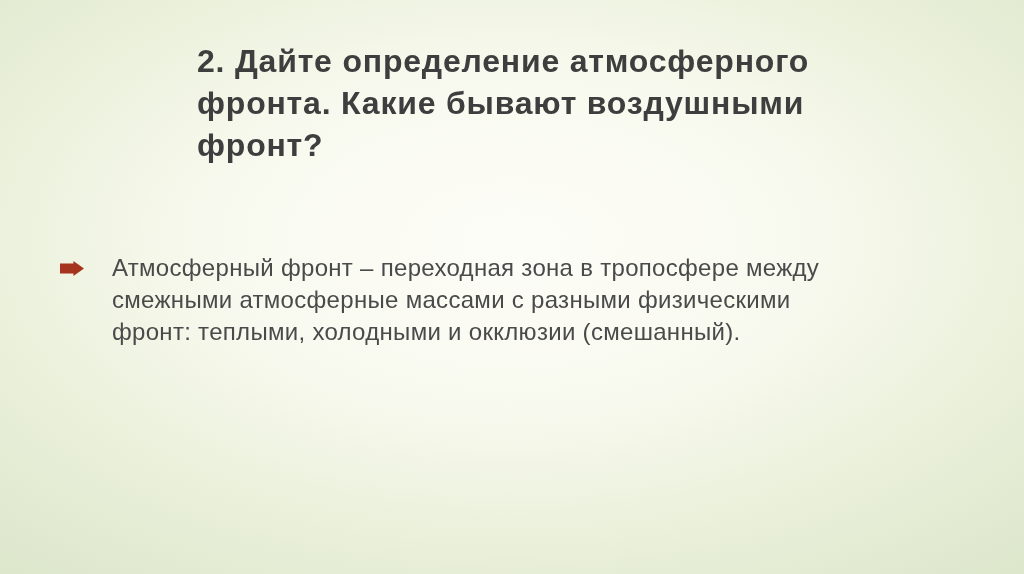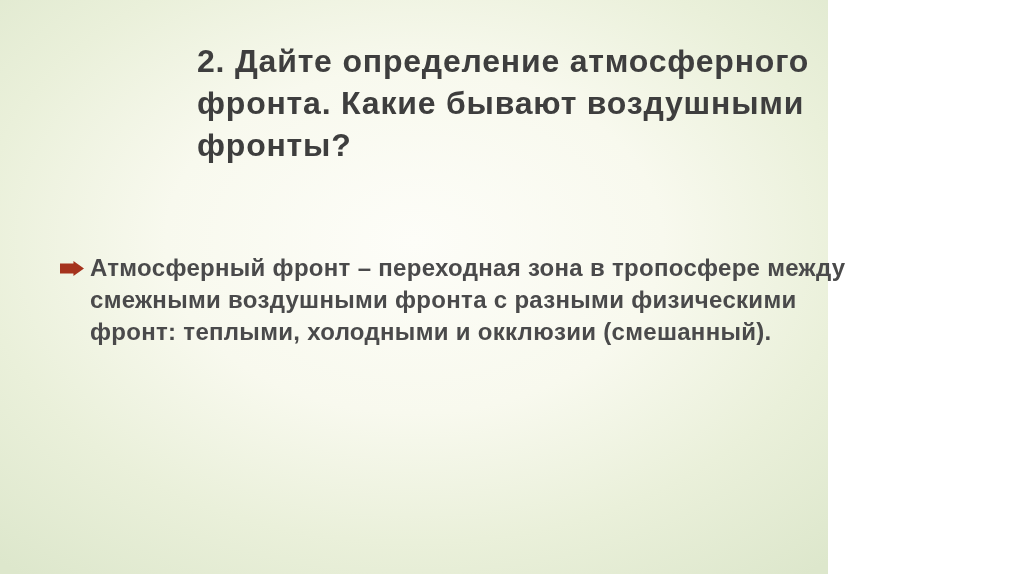--- a/index.html
+++ b/index.html
@@ -7,21 +7,21 @@
     padding: 0;
   }
   body {
     width: 1024px;
     height: 574px;
     overflow: hidden;
     font-family: "Liberation Sans", sans-serif;
   }
   .slide {
     position: relative;
-    width: 828px;
+    width: 1024px;
     height: 574px;
     
     background:
       radial-gradient(ellipse 75% 75% at 50% 42%,
         #fdfdf8 0%,
         #f8f9ee 40%,
         #eaf0da 70%,
         #dde7cc 100%);
   }
   .slide-title {
@@ -53,41 +53,42 @@
     height: 15px;
     margin-top: 9px;
     margin-right: 6px;
     background: #a5331d;
     clip-path: polygon(0 16%, 56% 16%, 56% 0, 100% 50%, 56% 100%, 56% 84%, 0 84%);
     border-radius: 2px;
   }
   .bullet-text {
     color: #4a4a4b;
     font-size: 24px;
-    font-weight: 700;
+    font-weight: 400;
     line-height: 32px;
     letter-spacing: 0.3px;
+    margin-left: 22px;
   }
   .body-line {
     display: block;
   }
 </style>
 </head>
 <body>
 
 <div class="slide">
 
   <h1 class="slide-title">
     <span class="title-line">2. Дайте определение атмосферного</span>
     <span class="title-line">фронта. Какие бывают воздушными</span>
-    <span class="title-line">фронты?</span>
+    <span class="title-line">фронт?</span>
   </h1>
 
   <div class="bullet-item">
     <span class="bullet-marker"></span>
     <div class="bullet-text">
       <span class="body-line">Атмосферный фронт – переходная зона в тропосфере между</span>
-      <span class="body-line">смежными воздушными фронта с разными физическими</span>
+      <span class="body-line">смежными атмосферные массами с разными физическими</span>
       <span class="body-line">фронт: теплыми, холодными и окклюзии (смешанный).</span>
     </div>
   </div>
 
 </div>
 
 </body></html>

